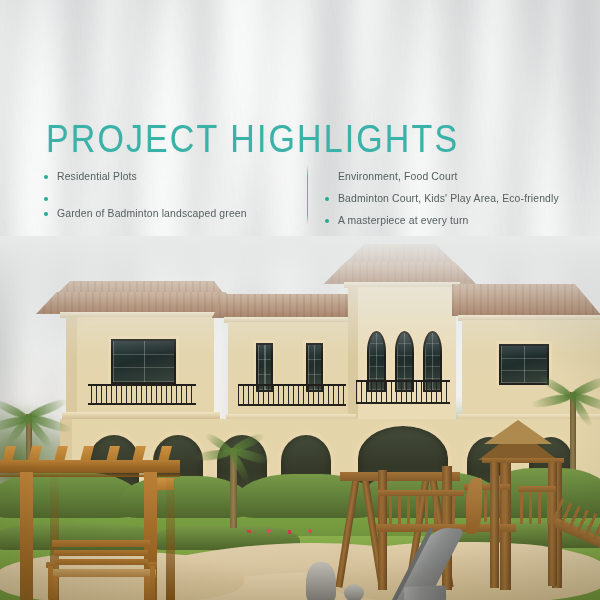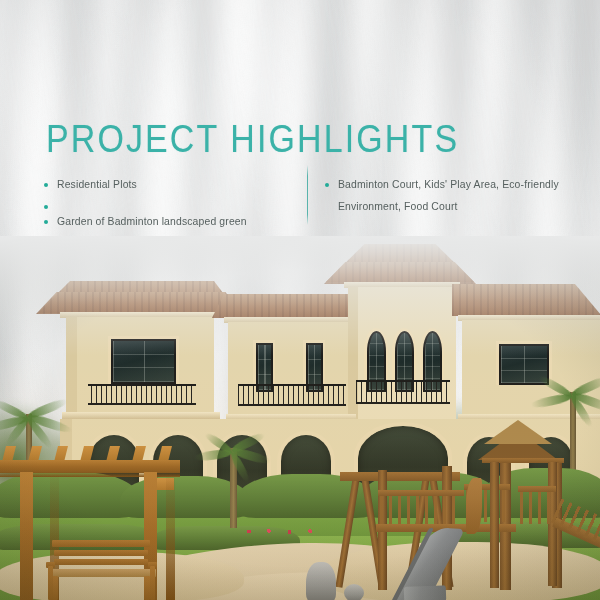--- a/index.html
+++ b/index.html
@@ -75,21 +75,21 @@
     color:#3bb2a8;
     line-height:1;
     white-space:nowrap;
     transform:scaleY(1.12) scaleX(0.97);
     transform-origin:left top;
     text-shadow:0 0 1px rgba(59,178,168,.25);
   }
 
   .cols{ position:absolute; left:0; top:163px; width:600px; height:72px; }
 
-  .col{ position:absolute; top:12px; }
+  .col{ position:absolute; top:4px; }
   .col-left{ left:44px; width:262px; }
   .col-right{ left:325px; width:252px; }
 
   .divider{
     position:absolute; left:307px; top:165px;
     width:1px; height:60px;
     background:linear-gradient(180deg, rgba(63,178,168,0) 0%, #58b4ac 18%, #58b4ac 82%, rgba(63,178,168,0) 100%);
   }
 
   .bullet-row{
@@ -364,26 +364,30 @@
         <span class="dot"></span>
       </div>
       <div class="bullet-row">
         <span class="dot"></span>
         <span class="bullet-text">Garden of Badminton  landscaped green</span>
       </div>
     </div>
 
     <div class="col col-right">
       <div class="bullet-row">
+        <span class="dot hidden"></span>
+        <span class="bullet-text">Environment, Food Court</span>
+      </div>
+      <div class="bullet-row">
         <span class="dot"></span>
         <span class="bullet-text">Badminton Court, Kids' Play Area, Eco-friendly</span>
       </div>
       <div class="bullet-row">
-        <span class="dot hidden"></span>
-        <span class="bullet-text">Environment, Food Court</span>
+        <span class="dot"></span>
+        <span class="bullet-text">A masterpiece at every turn</span>
       </div>
     </div>
 
   </div>
 
   <div class="scene">
 
     <div class="treeline"></div>
 
     <div class="villa">

